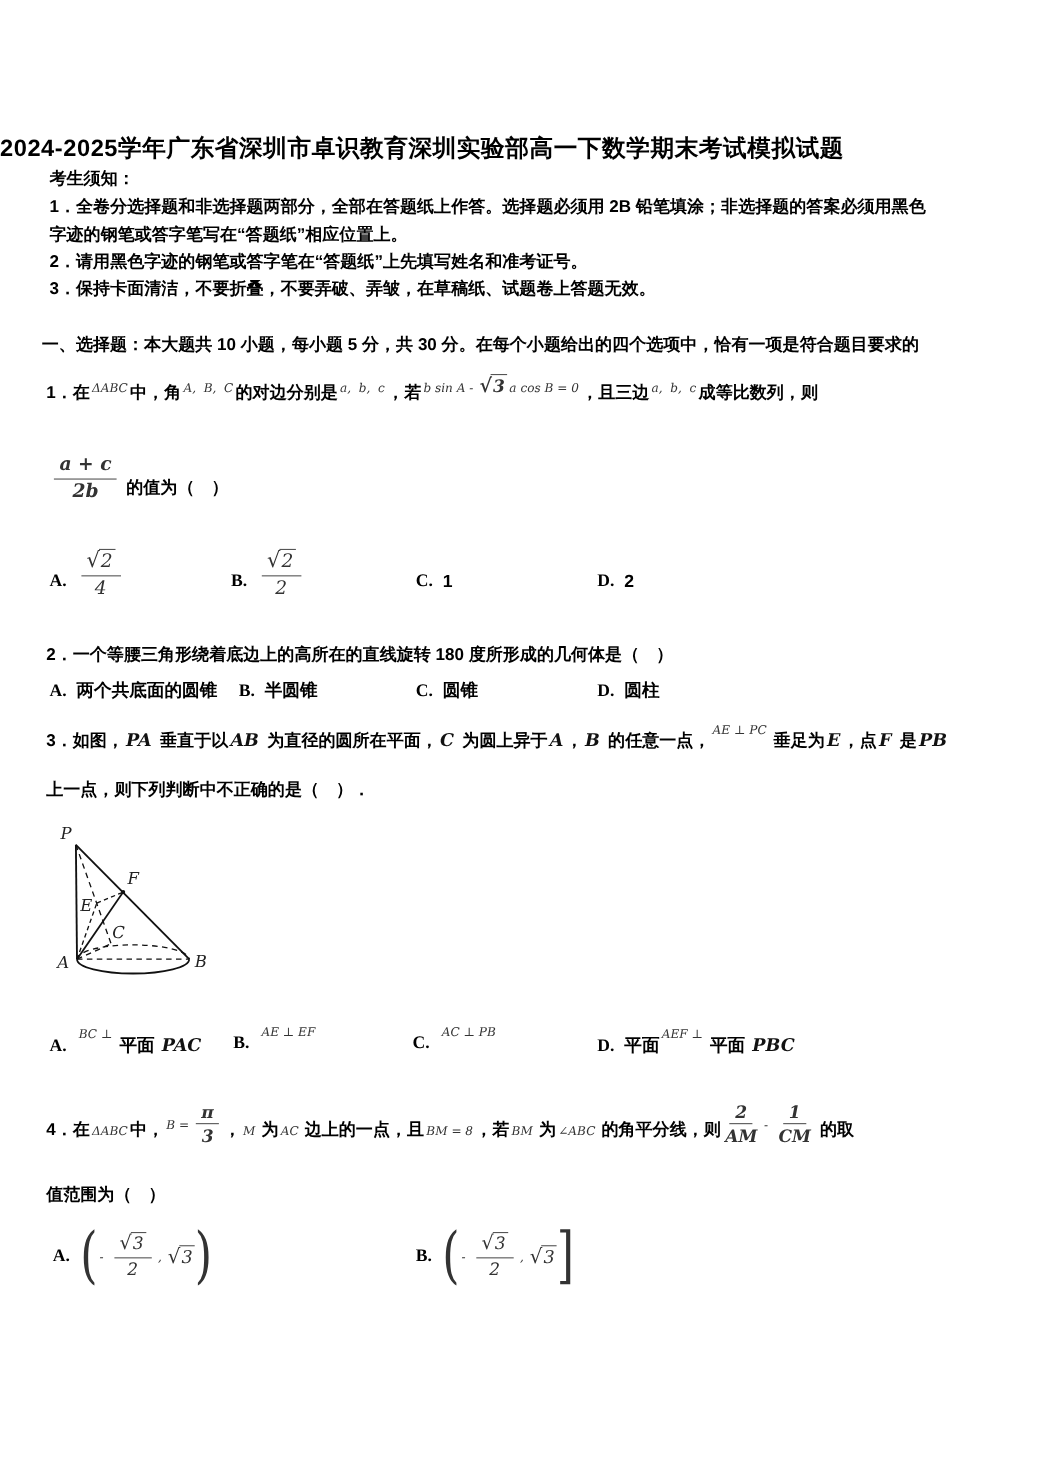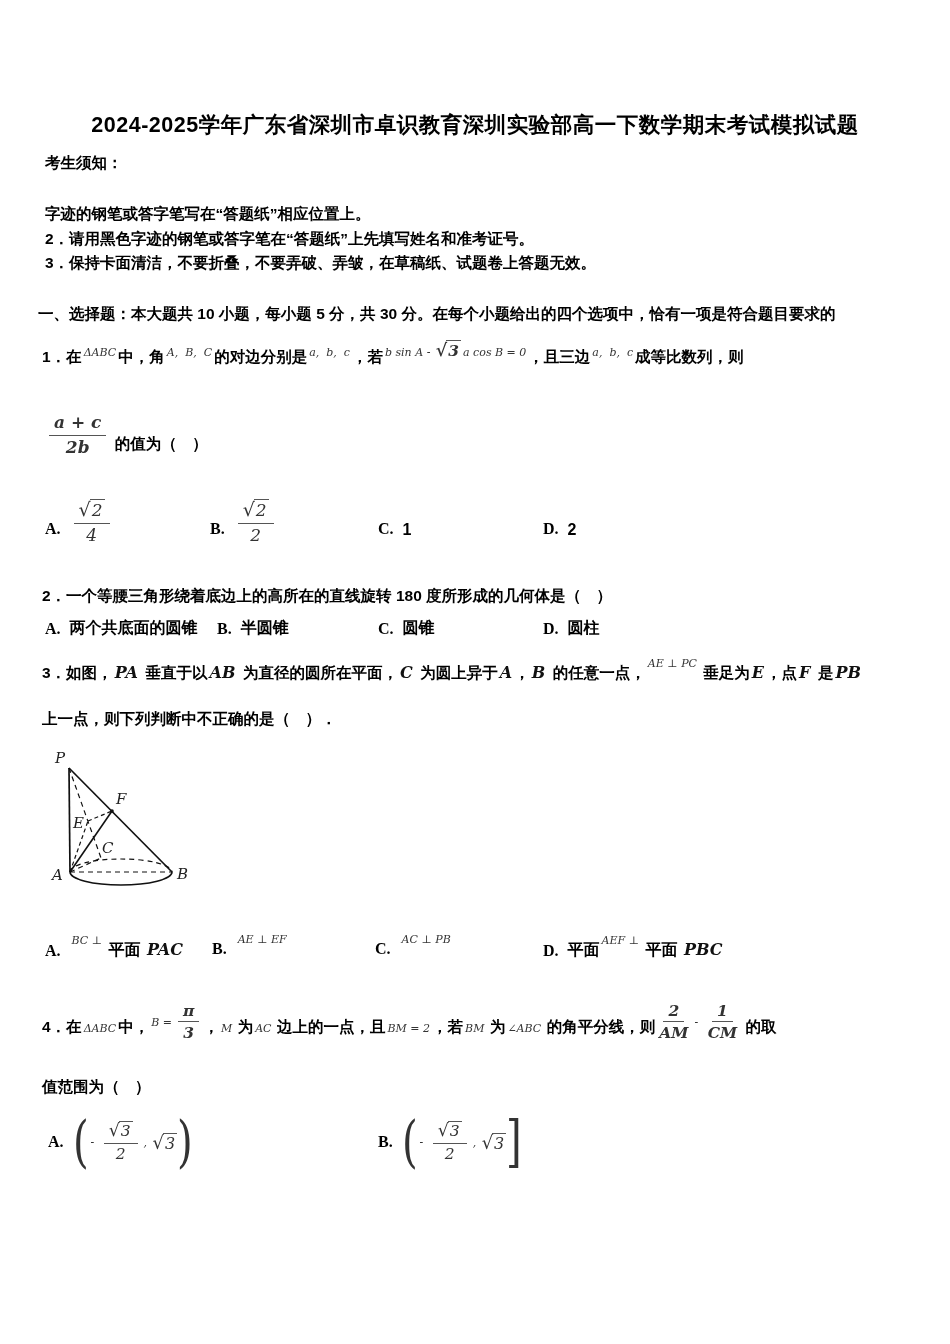--- a/index.html
+++ b/index.html
@@ -1,18 +1,18 @@
 <!DOCTYPE html>
 <html><head>
 <meta charset="utf-8">
 <style>
   html,body{margin:0;padding:0;background:#fff;}
   .page{position:relative;width:950px;height:1344px;background:#fff;overflow:hidden;
         font-family:"Liberation Sans",sans-serif;color:#000;}
-  .title{position:absolute;top:110px;left:0;width:950px;text-align:center;
+  .title{position:absolute;top:120px;left:0;width:950px;
          font-size:21.5px;font-weight:800;letter-spacing:.5px;white-space:nowrap;}
   .line{position:absolute;left:45px;font-size:15.5px;font-weight:700;line-height:25px;white-space:nowrap;}
   .cn{font-family:"Liberation Sans",sans-serif;font-weight:700;color:#000;white-space:pre;text-align:right;}
   .m{font-family:"DejaVu Serif",serif;font-style:italic;font-weight:400;color:#333;
      font-size:11px;white-space:pre;margin:0 2px;}
   .mb{font-family:"DejaVu Serif",serif;font-style:italic;font-weight:700;color:#111;
       font-size:16px;white-space:pre;margin:12px 2px;}
   .u1{position:relative;top:-6px;}
   .u2{position:relative;top:-11px;}
   .low{position:relative;top:8px;}
@@ -36,20 +36,21 @@
   svg text{font-family:"DejaVu Serif",serif;font-style:italic;font-size:15px;fill:#222;}
 </style>
 </head>
 <body>
 
 <div class="page">
 
   <div class="title">2024-2025学年广东省深圳市卓识教育深圳实验部高一下数学期末考试模拟试题</div>
 
   <div class="line" style="top:150px">考生须知：</div>
+  <div class="line" style="top:176px">1．全卷分选择题和非选择题两部分，全部在答题纸上作答。选择题必须用 2B 铅笔填涂；非选择题的答案必须用黑色</div>
   <div class="line" style="top:201px">字迹的钢笔或答字笔写在“答题纸”相应位置上。</div>
   <div class="line" style="top:226px">2．请用黑色字迹的钢笔或答字笔在“答题纸”上先填写姓名和准考证号。</div>
   <div class="line" style="top:250px">3．保持卡面清洁，不要折叠，不要弄破、弄皱，在草稿纸、试题卷上答题无效。</div>
 
   <div class="line" style="top:301px;left:38px">一、选择题：本大题共 10 小题，每小题 5 分，共 30 分。在每个小题给出的四个选项中，恰有一项是符合题目要求的</div>
 
   <div class="line" style="top:344px;left:42px"><span class="cn">1．在</span><span class="m u1">ΔABC</span><span class="cn">中，角</span><span class="m u1">A,  B,  C</span><span class="cn">的对边分别是</span><span class="m u1">a,  b,  c</span><span class="cn">，若</span><span class="m u1">b sin A - </span><span class="sqrt u1"><span class="rad">√</span><span class="ol">3</span></span><span class="m u1">a cos B = 0</span><span class="cn">，且三边</span><span class="m u1">a,  b,  c</span><span class="cn">成等比数列，则</span></div>
   <div class="line flexline" style="top:413px;left:45px;height:44px">
       <span class="frac big">
         <span class="num">a + c</span>
@@ -148,21 +149,21 @@
     </span>
     <span class="opt" style="left:543px">
       <span class="optlabel">D.</span>
       <span class="optval"><span class="cn">平面</span><span class="m u2">AEF ⊥</span><span class="cn"> 平面 </span><span class="mb">PBC</span></span>
     </span>
   </div>
 
   <div class="line" style="top:1008px;left:42px"><span class="cn">4．在</span><span class="m">ΔABC</span><span class="cn">中，</span><span class="m u1">B =</span><span class="frac u1">
         <span class="num">π</span>
         <span class="den">3</span>
-      </span><span class="cn">，</span><span class="m">M </span><span class="cn">为</span><span class="m">AC </span><span class="cn">边上的一点，且</span><span class="m">BM = 2</span><span class="cn">，若</span><span class="m">BM </span><span class="cn">为</span><span class="m">∠ABC </span><span class="cn">的角平分线，则</span><span class="frac u1">
+      </span><span class="cn">，</span><span class="m">M </span><span class="cn">为</span><span class="m">AC </span><span class="cn">边上的一点，且</span><span class="m">BM = 8</span><span class="cn">，若</span><span class="m">BM </span><span class="cn">为</span><span class="m">∠ABC </span><span class="cn">的角平分线，则</span><span class="frac u1">
         <span class="num">2</span>
         <span class="den">AM</span>
       </span><span class="m u1">- </span><span class="frac u1">
         <span class="num">1</span>
         <span class="den">CM</span>
       </span><span class="cn"> 的取</span></div>
   <div class="line" style="top:1074px;left:42px"><span class="cn">值范围为（　）</span></div>
 
   <div class="optrow" style="top:1102px;height:80px">
     <span class="opt" style="left:48px;height:80px">

